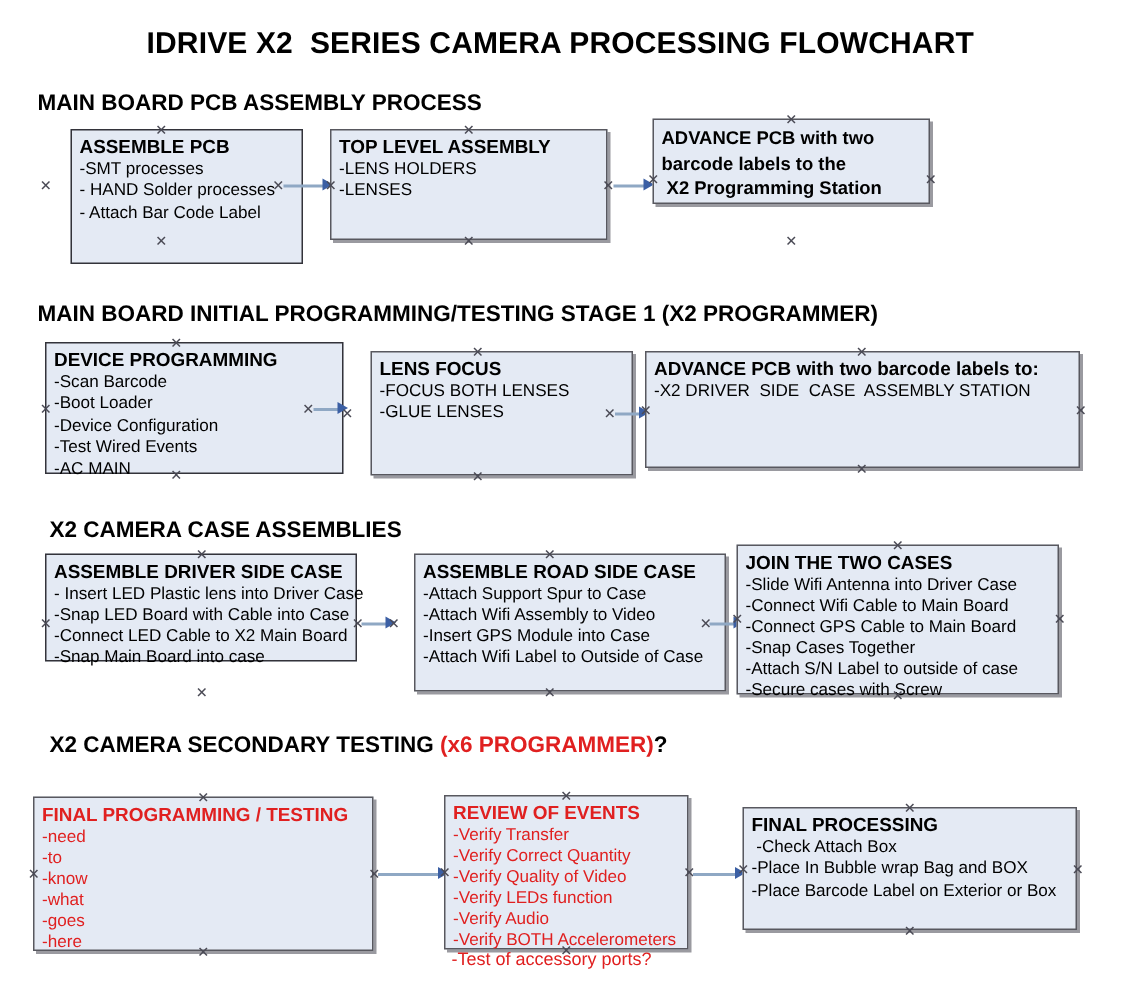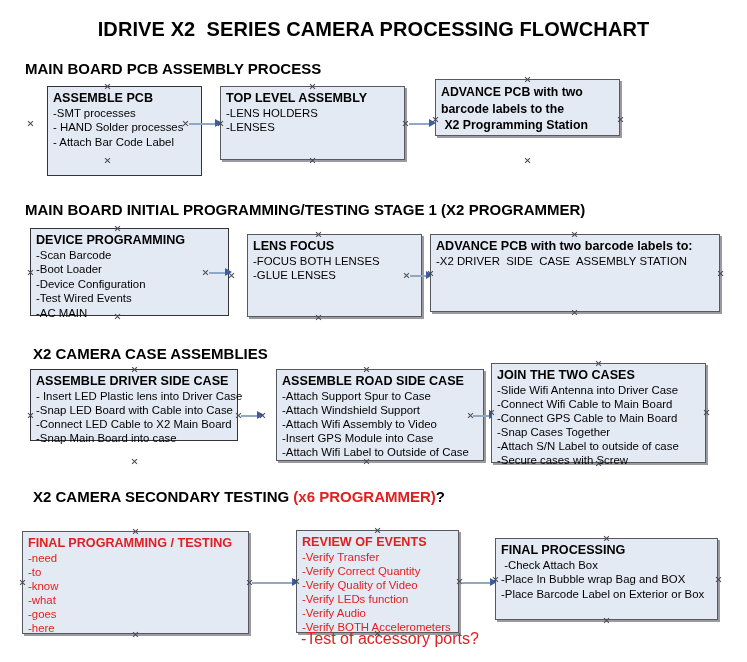--- a/index.html
+++ b/index.html
@@ -108,21 +108,21 @@
     width: 7px;
     height: 1px;
     background: #4a4a55;
   }
   .handle::before { transform: rotate(45deg); }
   .handle::after  { transform: rotate(-45deg); }
 
   
   .overflow-line {
     position: absolute;
-    font-size: 16px;
+    font-size: 12px;
     line-height: 14.4px;
     white-space: pre;
     color: #e02020;
   }
 </style>
 </head>
 <body>
 
 <div class="main-title">IDRIVE X2  SERIES CAMERA PROCESSING FLOWCHART</div>
 
@@ -218,21 +218,20 @@
 <div class="handle" style="left:131px; top:458px;"></div>
 <div class="handle" style="left:27px; top:412px;"></div>
 <div class="handle" style="left:235px; top:412px;"></div>
 
 <div class="conn" style="left:241px; top:415px; width:18px;"></div>
 <div class="arrowhead" style="left:257px; top:411px;"></div>
 
 <div class="fbox shadowed tight" style="left:276px; top:369px; width:208px; height:92px;">
   <div class="b-title">ASSEMBLE ROAD SIDE CASE</div>
   <div class="b-line">-Attach Support Spur to Case</div>
-  <div class="b-line">-Attach Windshield Support</div>
   <div class="b-line">-Attach Wifi Assembly to Video</div>
   <div class="b-line">-Insert GPS Module into Case</div>
   <div class="b-line">-Attach Wifi Label to Outside of Case</div>
 </div>
 <div class="handle" style="left:363px; top:366px;"></div>
 <div class="handle" style="left:363px; top:458px;"></div>
 <div class="handle" style="left:259px; top:412px;"></div>
 <div class="handle" style="left:467px; top:412px;"></div>
 
 <div class="conn" style="left:473px; top:415px; width:18px;"></div>

